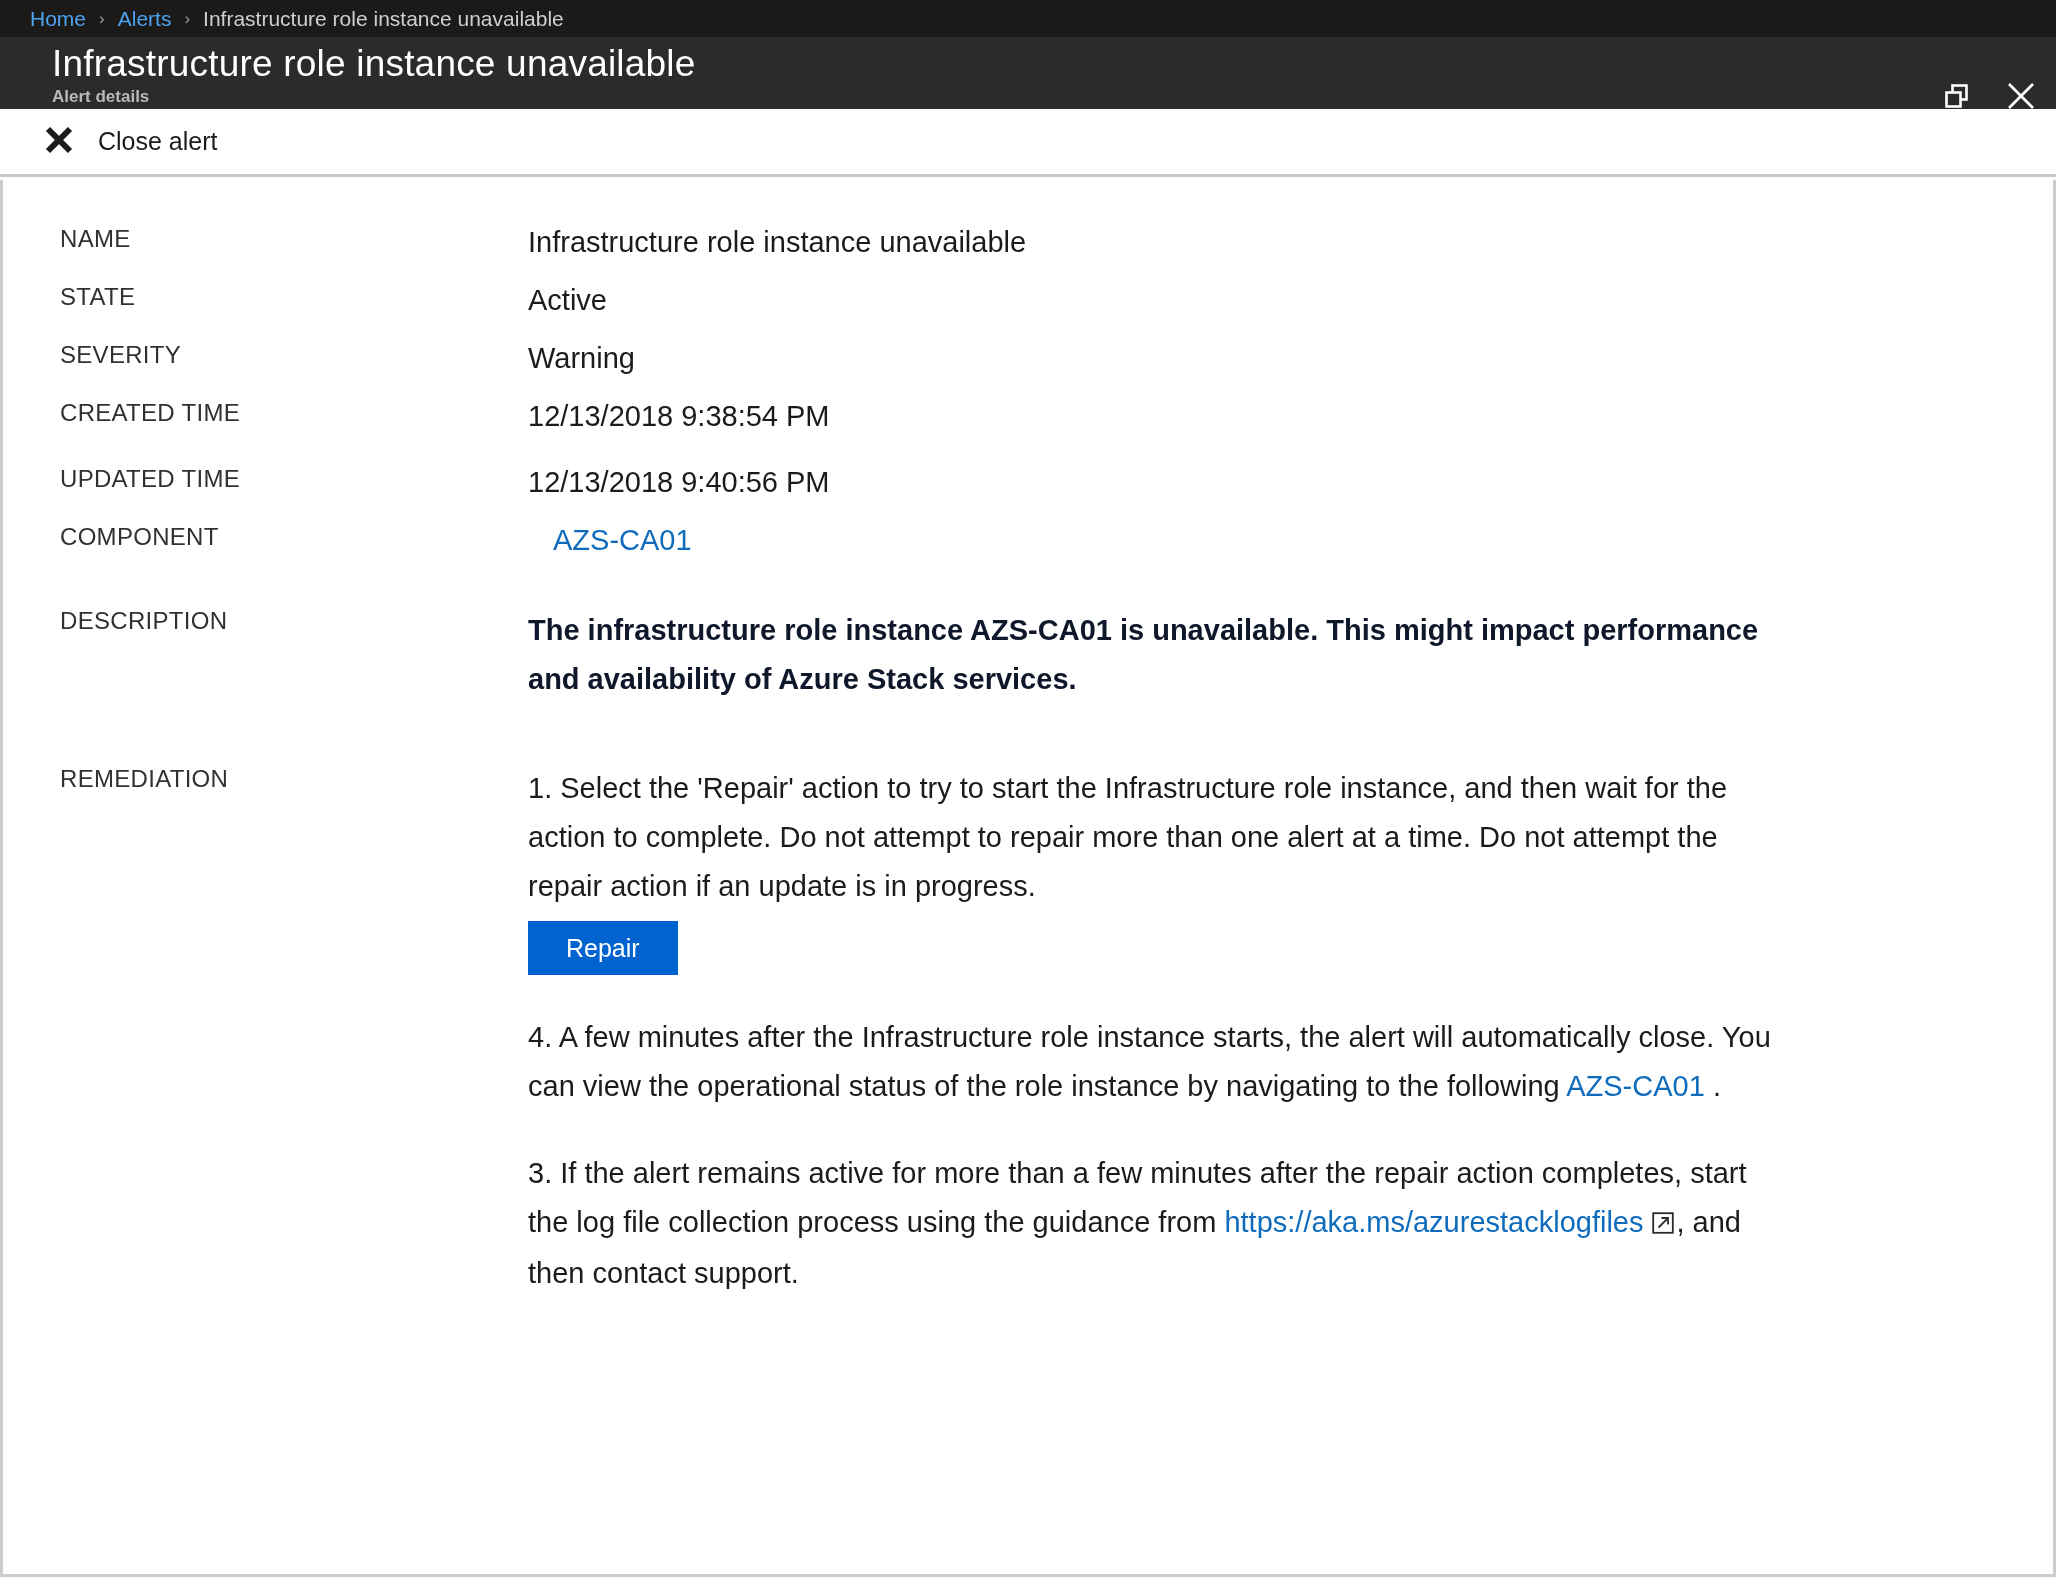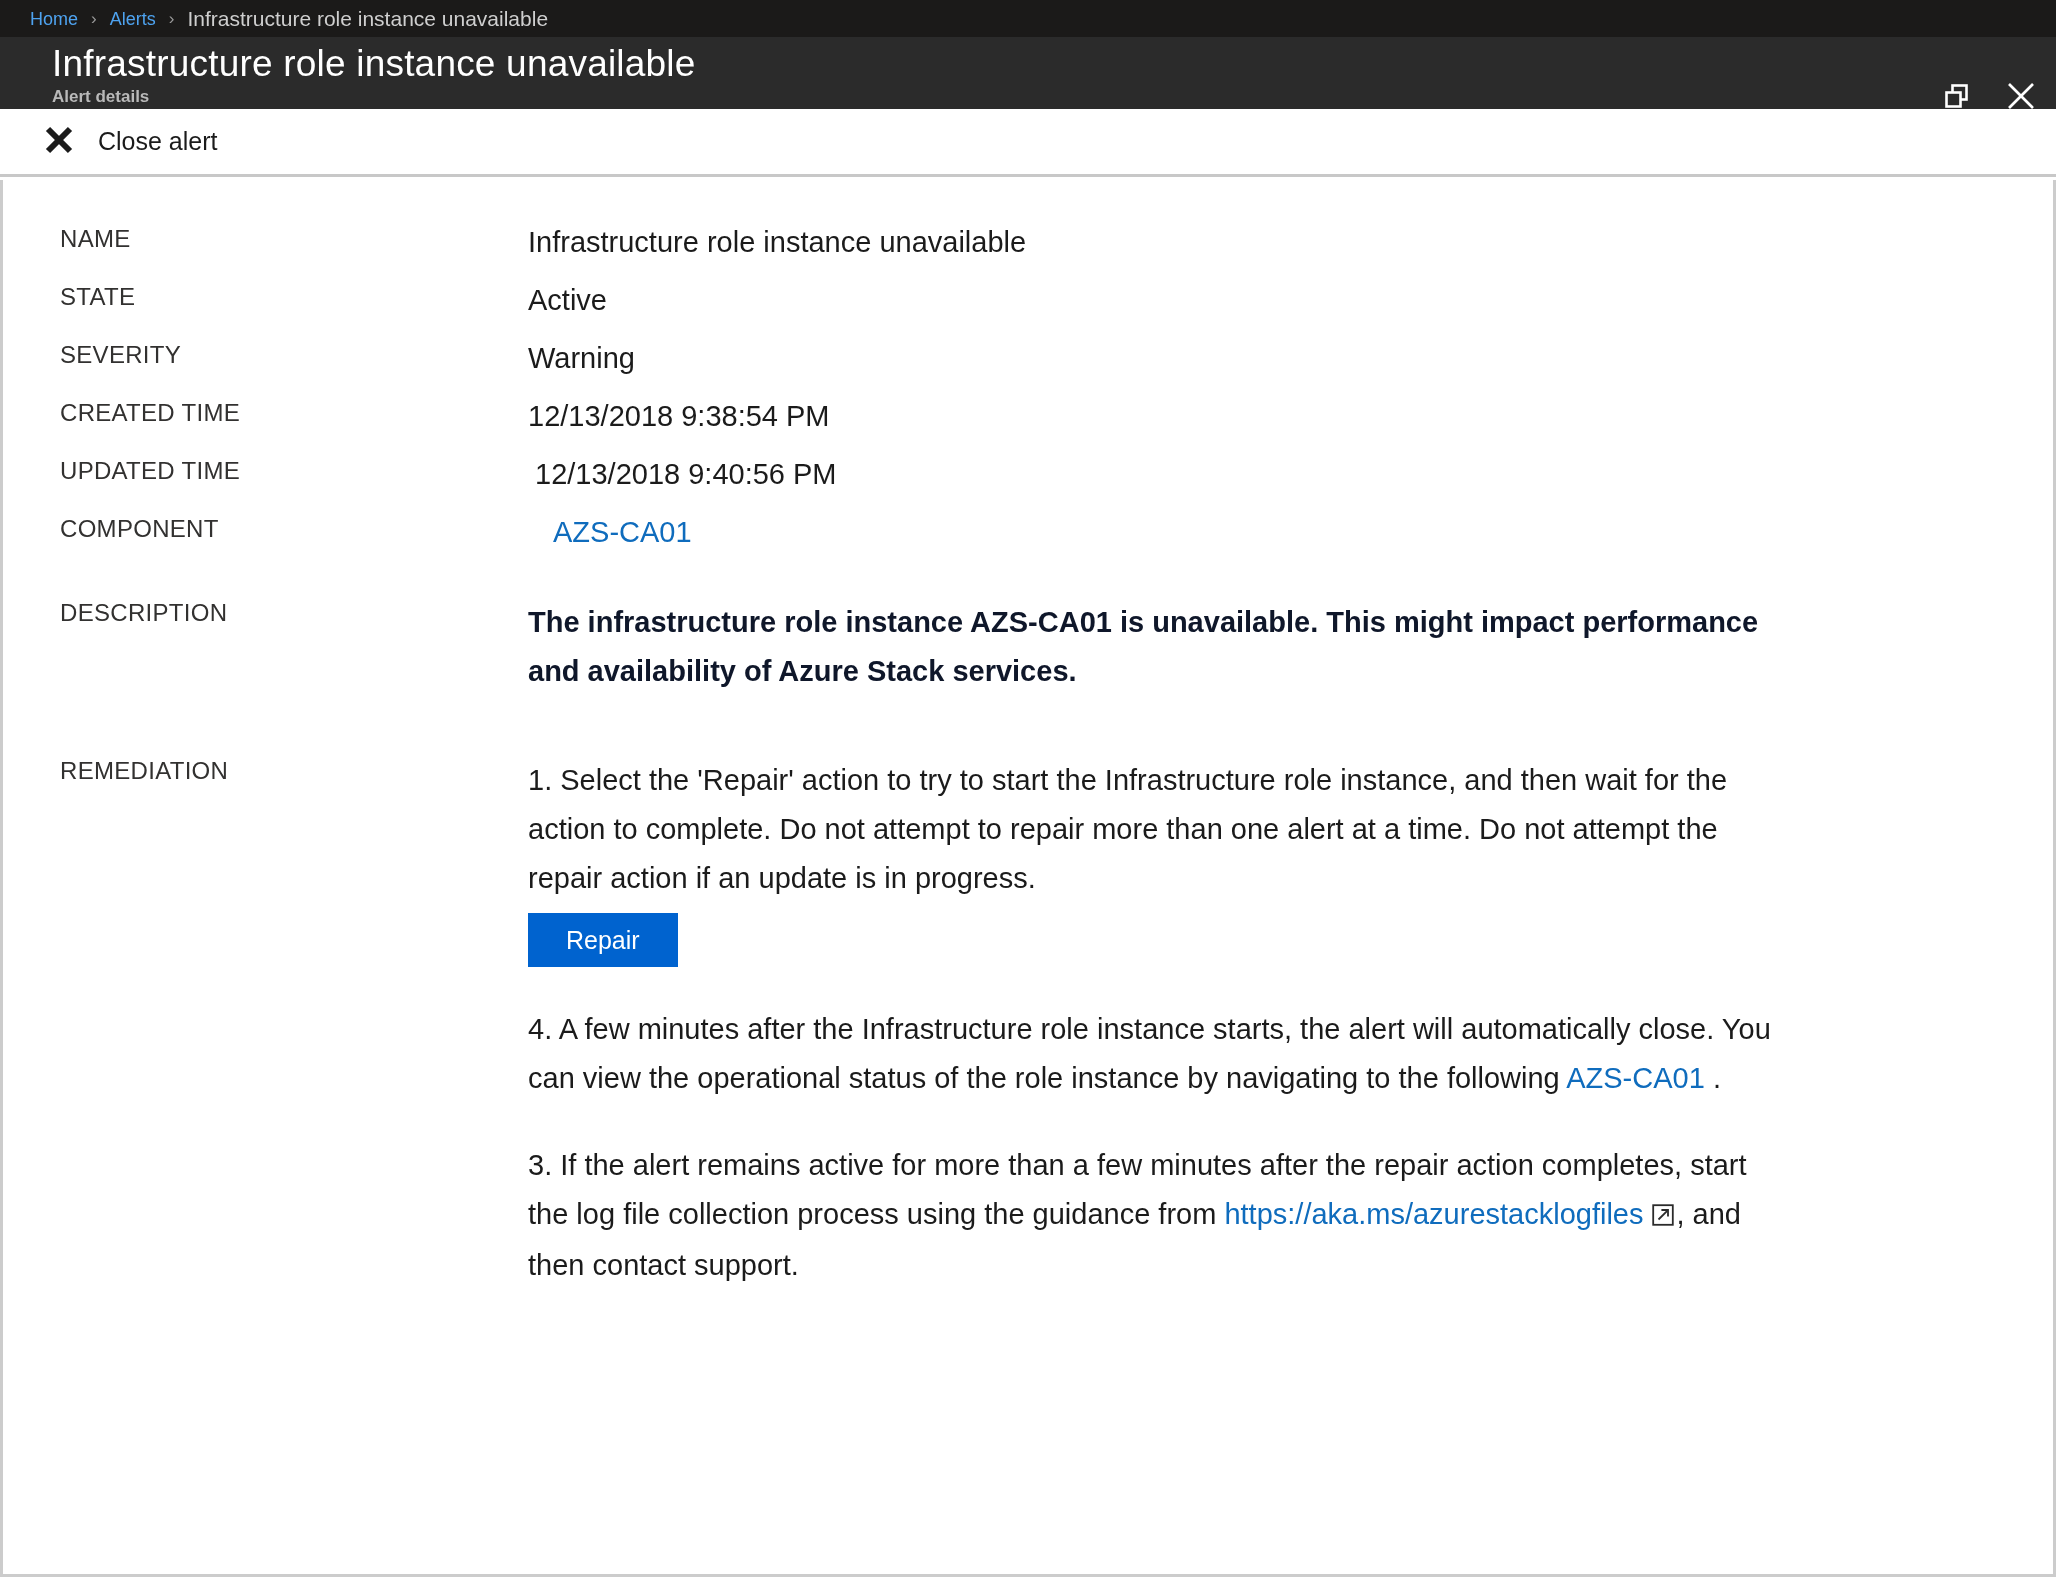--- a/index.html
+++ b/index.html
@@ -20,21 +20,21 @@
   .breadcrumb-bar {
     height: 37px;
     background: #1b1a19;
     display: flex;
     align-items: center;
     padding-left: 30px;
     box-sizing: border-box;
   }
   .bc-link {
     color: #4ea3f0;
-    font-size: 18px;
+    font-size: 21px;
     text-decoration: none;
     cursor: pointer;
     line-height: 1;
   }
   .bc-sep {
     color: #9a9a9a;
     font-size: 17px;
     margin: 0 13px;
     line-height: 1;
   }
@@ -142,21 +142,21 @@
     padding-right: 60px;
     font-size: 29px;
     color: #1b1b1b;
     font-weight: 300;
     line-height: 36px;
   }
   .r-name   { margin-top: 6px; }
   .r-sev    { margin-top: 22px; }
   .r-state  { margin-top: 22px; }
   .r-ctime  { margin-top: 22px; }
-  .r-utime  { margin-top: 22px; gap: 7px; }
+  .r-utime  { margin-top: 30px; }
   .r-comp   { margin-top: 22px; }
   .r-desc   { margin-top: 48px; }
   .r-rem    { margin-top: 60px; }
 
   .link {
     color: #0f6cbd;
     text-decoration: none;
     cursor: pointer;
   }
 

